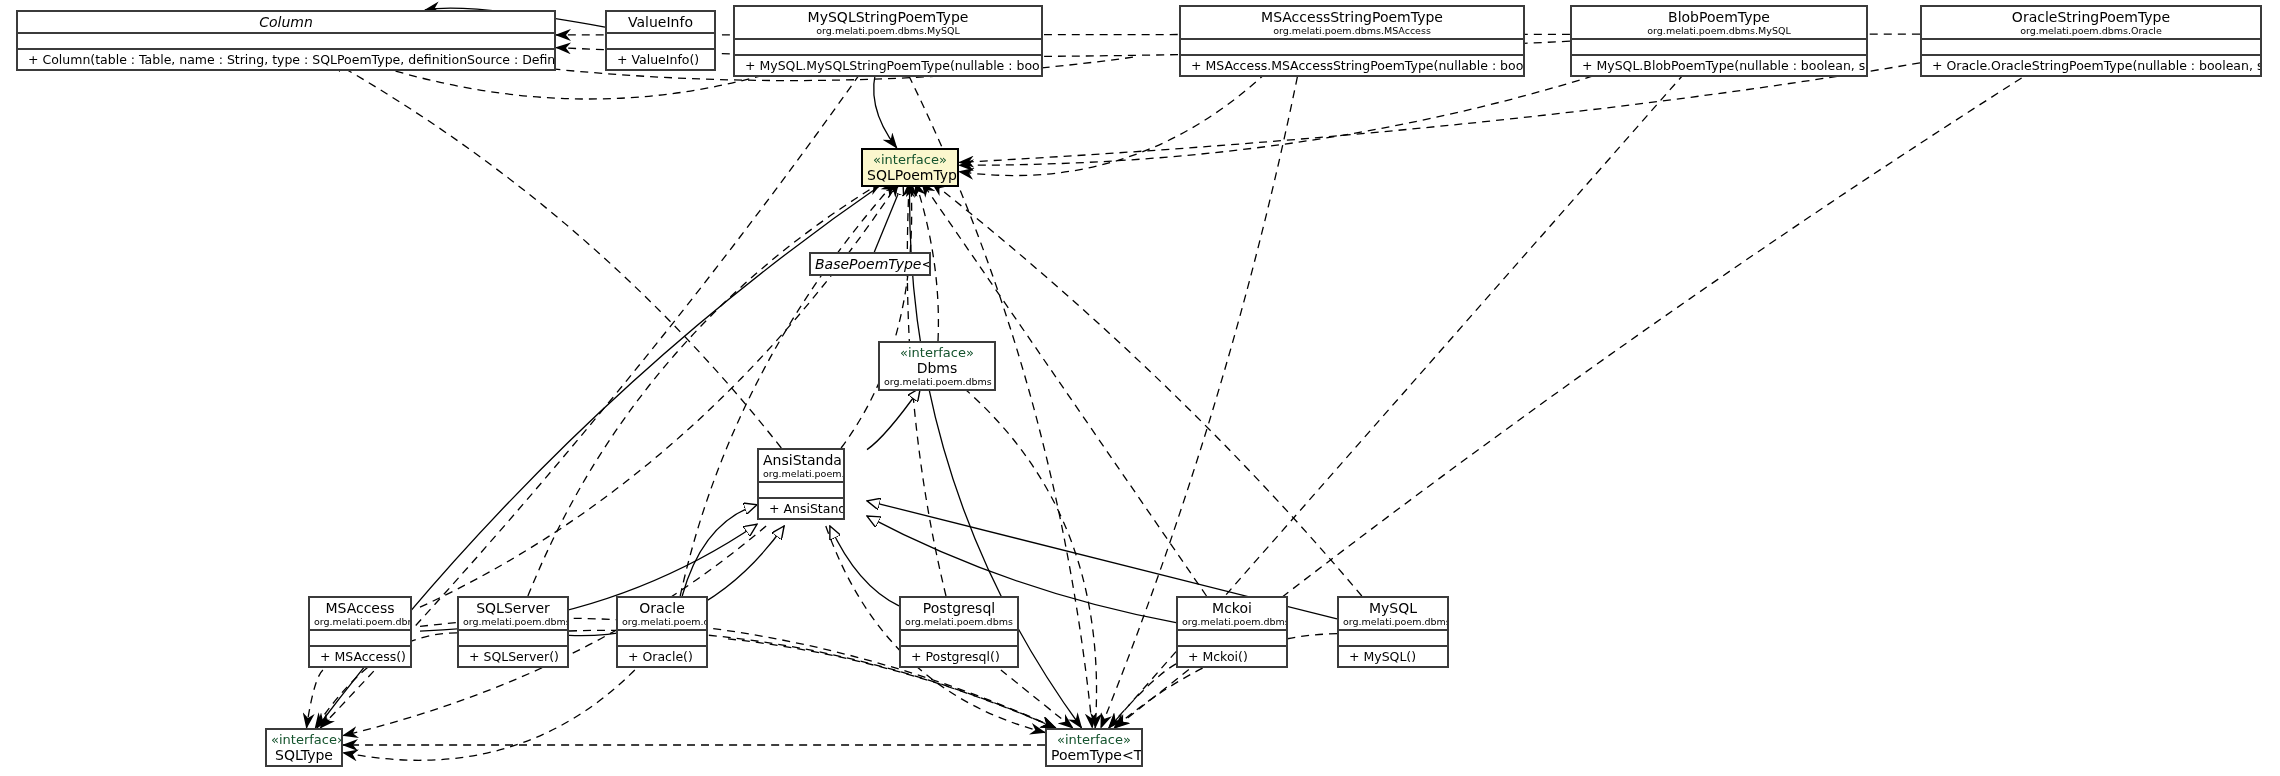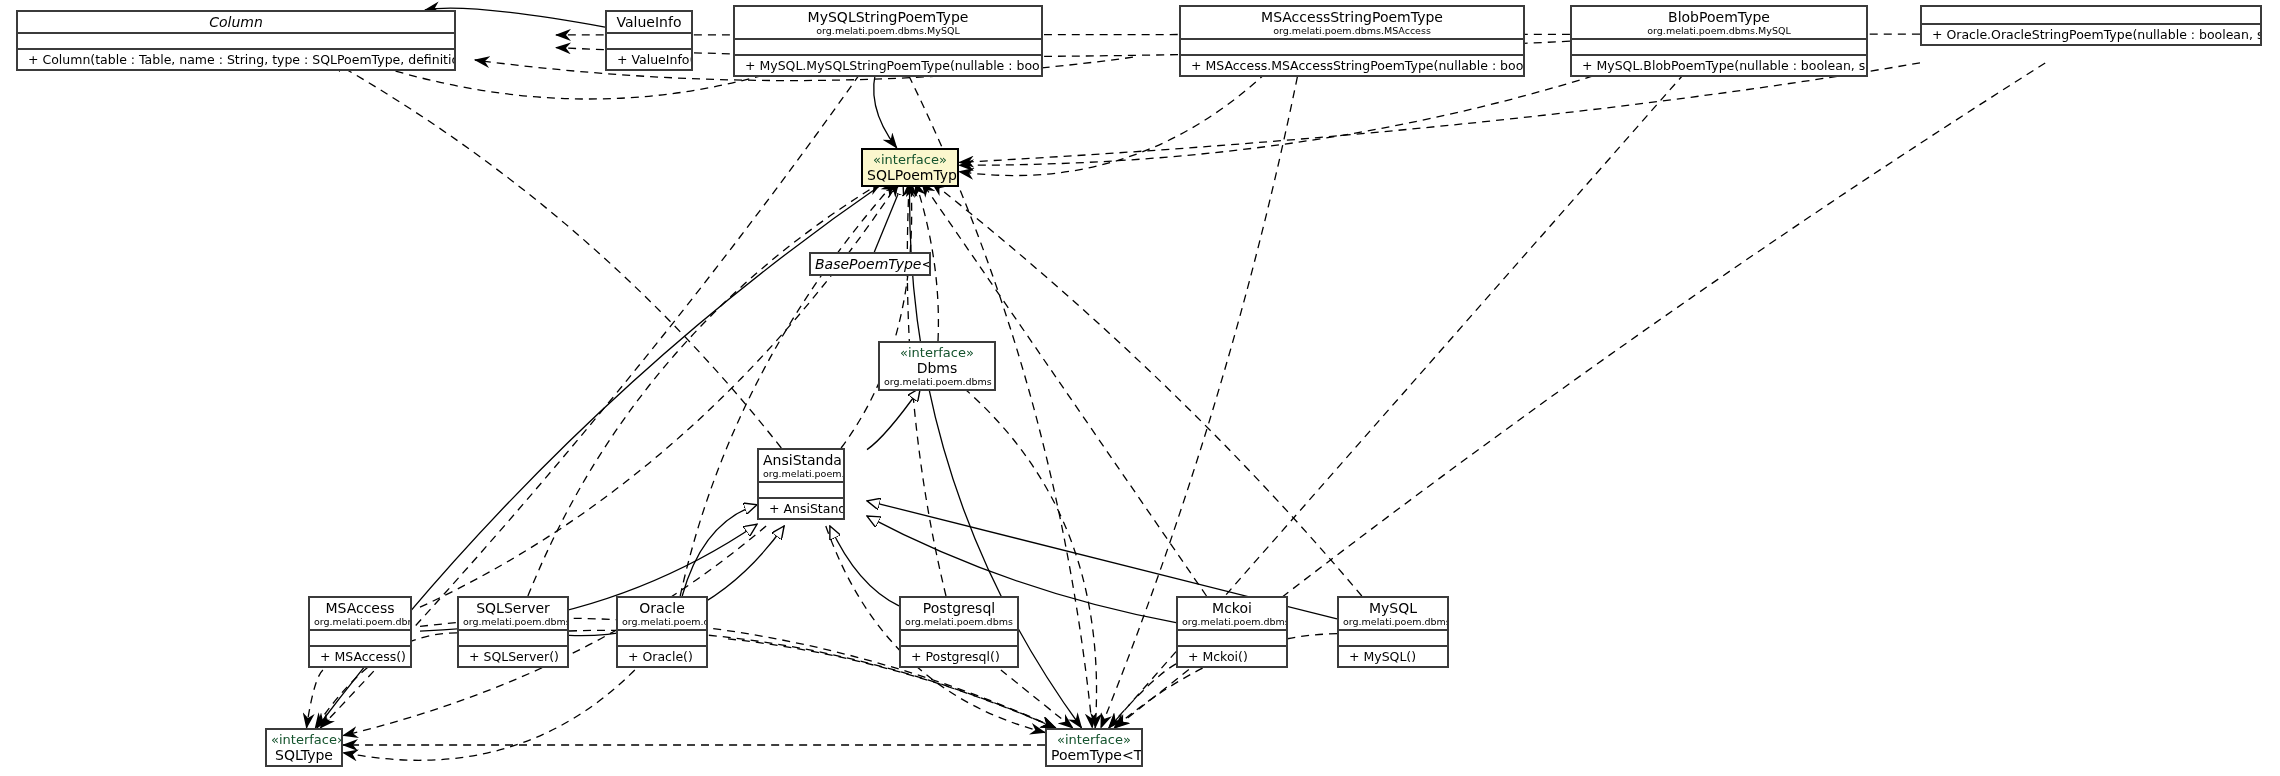--- a/index.html
+++ b/index.html
@@ -138,30 +138,30 @@
       <path d="M1693.5,63.0 Q1406.5,389.5 1108.9,728.0" fill="none" stroke="#000000" stroke-width="1.3" stroke-dasharray="8,6" marker-end="url(#solidArrow)"></path>
       <path d="M2045.2,63.0 Q1572.8,361.8 1115.2,728.0" fill="none" stroke="#000000" stroke-width="1.3" stroke-dasharray="8,6" marker-end="url(#solidArrow)"></path>
       <path d="M322.9,670.0 Q313.8,678.2 306.5,728.0" fill="none" stroke="#000000" stroke-width="1.3" stroke-dasharray="8,6" marker-end="url(#solidArrow)"></path>
       <path d="M457.0,632.8 Q378.3,632.6 315.2,728.0" fill="none" stroke="#000000" stroke-width="1.3" stroke-dasharray="8,6" marker-end="url(#solidArrow)"></path>
       <path d="M634.8,670.0 Q517.7,786.6 343.0,752.6" fill="none" stroke="#000000" stroke-width="1.3" stroke-dasharray="8,6" marker-end="url(#solidArrow)"></path>
       <path d="M766.1,526.0 Q588.8,676.6 343.0,735.6" fill="none" stroke="#000000" stroke-width="1.3" stroke-dasharray="8,6" marker-end="url(#solidArrow)"></path>
       <path d="M867.6,63.0 Q622.3,411.1 320.2,728.0" fill="none" stroke="#000000" stroke-width="1.3" stroke-dasharray="8,6" marker-end="url(#solidArrow)"></path>
       <path d="M1045.0,745.0 Q699.0,745.0 343.0,745.0" fill="none" stroke="#000000" stroke-width="1.3" stroke-dasharray="8,6" marker-end="url(#solidArrow)"></path>
     </svg>
   <div id="nodes">
-      <div class="node" style="left: 16px; top: 10px; width: 440px;">
+      <div class="node" style="left: 16px; top: 10px; width: 540px;">
         <div class="compartment head">
           <span class="cname italic">Column</span>
         </div>
         <div class="compartment empty-compartment"></div>
         <div class="compartment">
           <div class="member">+ Column(table : Table, name : String, type : SQLPoemType, definitionSource : DefinitionSource)</div>
         </div>
       </div>
-      <div class="node" style="left: 605px; top: 10px; width: 88px;">
+      <div class="node" style="left: 605px; top: 10px; width: 111px;">
         <div class="compartment head">
           <span class="cname">ValueInfo</span>
         </div>
         <div class="compartment empty-compartment"></div>
         <div class="compartment">
           <div class="member">+ ValueInfo()</div>
         </div>
       </div>
       <div class="node" style="left: 733px; top: 5px; width: 310px;">
         <div class="compartment head">
@@ -187,20 +187,24 @@
         <div class="compartment head">
           <span class="cname">BlobPoemType</span>
           <span class="pkg">org.melati.poem.dbms.MySQL</span>
         </div>
         <div class="compartment empty-compartment"></div>
         <div class="compartment">
           <div class="member">+ MySQL.BlobPoemType(nullable : boolean, size : int)</div>
         </div>
       </div>
       <div class="node" style="left: 1920px; top: 5px; width: 342px;">
+        <div class="compartment head">
+          <span class="cname">OracleStringPoemType</span>
+          <span class="pkg">org.melati.poem.dbms.Oracle</span>
+        </div>
         <div class="compartment empty-compartment"></div>
         <div class="compartment">
           <div class="member">+ Oracle.OracleStringPoemType(nullable : boolean, size : int)</div>
         </div>
       </div>
       <div class="node highlight" style="left: 861px; top: 148px; width: 98px;">
         <div class="compartment head">
           <span class="stereotype">«interface»</span>
           <span class="cname">SQLPoemType</span>
         </div>

